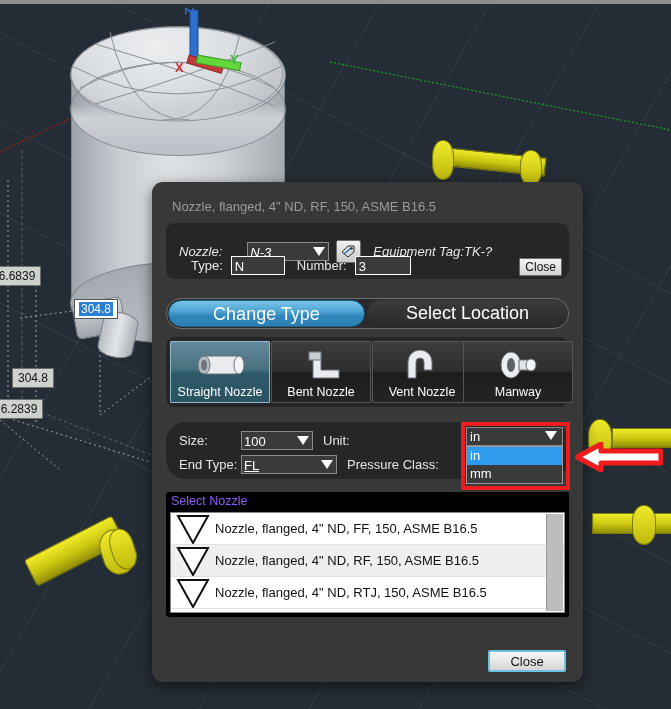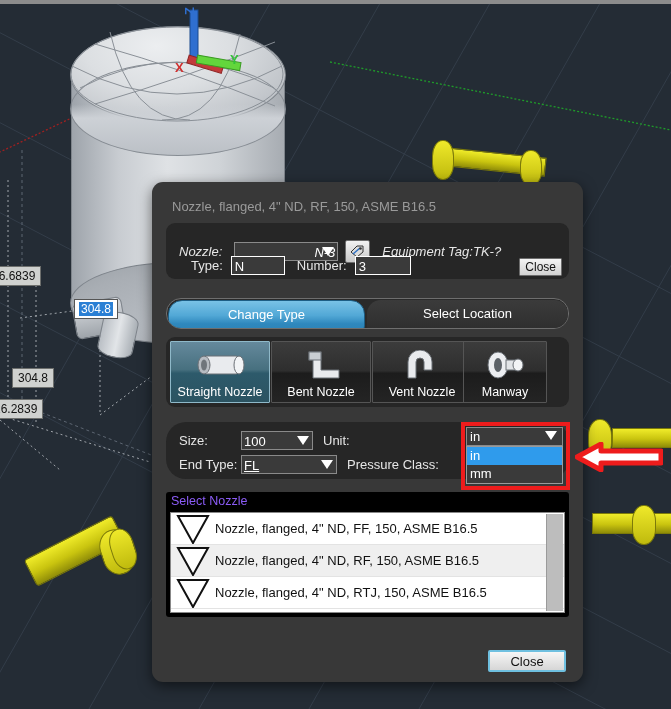--- a/index.html
+++ b/index.html
@@ -90,21 +90,21 @@
     border:1px solid #6d6d6d;border-radius:2px;display:flex;align-items:center;justify-content:center;
   }
   .closebtn-sm{
     background:linear-gradient(180deg,#f4f4f4,#d2d2d2);border:1px solid #6d6d6d;
     color:#111;font-size:12px;padding:1px 5px;border-radius:1px;
   }
 
   
   #tabs{position:absolute;left:14px;top:116px;width:403px;height:31px;
         background:#2a2a2a;border:1px solid #6e6e6e;border-radius:15px;box-sizing:border-box;overflow:hidden;}
-  .tab{position:absolute;top:1px;height:40px;line-height:27px;text-align:center;font-size:13px;color:#fff;}
+  .tab{position:absolute;top:1px;height:27px;line-height:27px;text-align:center;font-size:18px;color:#fff;}
   .tab.active{left:1px;width:197px;border-radius:14px;
     background:linear-gradient(180deg,#79c2e6 0%,#52a8d6 38%,#2f88bd 60%,#2b7eb0 100%);
     border:1px solid #1d5e85;box-sizing:border-box;}
   .tab.idle{left:200px;width:201px;border-radius:14px;
     background:linear-gradient(180deg,#3b3b3b,#2a2a2a);box-sizing:border-box;}
 
   
   #typePanel{position:absolute;left:14px;top:155px;width:403px;height:70px;}
   .tbtn{position:absolute;top:4px;width:100px;height:62px;border-radius:1px;
         background:linear-gradient(180deg,#3c3c3c 0%,#2e2e2e 48%,#1c1c1c 52%,#242424 100%);
@@ -234,21 +234,21 @@
   <div id="topbar"></div>
 </div>
 
 <div id="dialog">
 
   <div class="dlg-title">Nozzle, flanged, 4" ND, RF, 150, ASME B16.5</div>
 
   <div id="hdrPanel" class="panel">
     <div class="row" style="position:absolute;left:13px;top:17px;font-style:italic;">
       <span class="lbl">Nozzle:</span>
-      <div class="select" style="width:104px;margin-left:12px;text-align:right;">
+      <div class="select" style="width:82px;margin-left:25px;">
         <span>N-3</span>
         <span class="caret"></span>
       </div>
       <div class="tagbtn" style="margin-left:7px;">
         <svg width="15" height="13" viewBox="0 0 15 13">
           <path d="M1 7 L7 1 L13 1 L13 7 L7 12 Z" fill="#dcdcdc" stroke="#333" stroke-width="1"></path>
           <path d="M3 9 L10 3" stroke="#2a6fc4" stroke-width="1.4"></path>
           <circle cx="10.5" cy="3.5" r="1.3" fill="#333"></circle>
         </svg>
       </div>
@@ -291,21 +291,21 @@
       <div class="cap">Bent Nozzle</div>
     </div>
     <div class="tbtn" style="left:206px;">
       <div class="gl">
         <svg width="44" height="30" viewBox="0 0 44 30">
           <path d="M8 28 L8 12 A12 12 0 0 1 32 12 L32 20 L24 20 L24 12 A4 4 0 0 0 16 12 L16 28 Z" fill="#e9ebee" stroke="#6b7076"></path>
         </svg>
       </div>
       <div class="cap">Vent Nozzle</div>
     </div>
-    <div class="tbtn" style="left:297px;width:84px;">
+    <div class="tbtn" style="left:297px;width:110px;">
       <div class="gl">
         <svg width="46" height="30" viewBox="0 0 46 30">
           <ellipse cx="16" cy="15" rx="10" ry="13" fill="#eceef1" stroke="#6b7076"></ellipse>
           <ellipse cx="16" cy="15" rx="4" ry="7" fill="#5c6268"></ellipse>
           <rect x="24" y="10" width="10" height="10" fill="#e2e5e8" stroke="#6b7076"></rect>
           <ellipse cx="36" cy="15" rx="5" ry="6" fill="#f2f4f6" stroke="#6b7076"></ellipse>
         </svg>
       </div>
       <div class="cap">Manway</div>
     </div>

